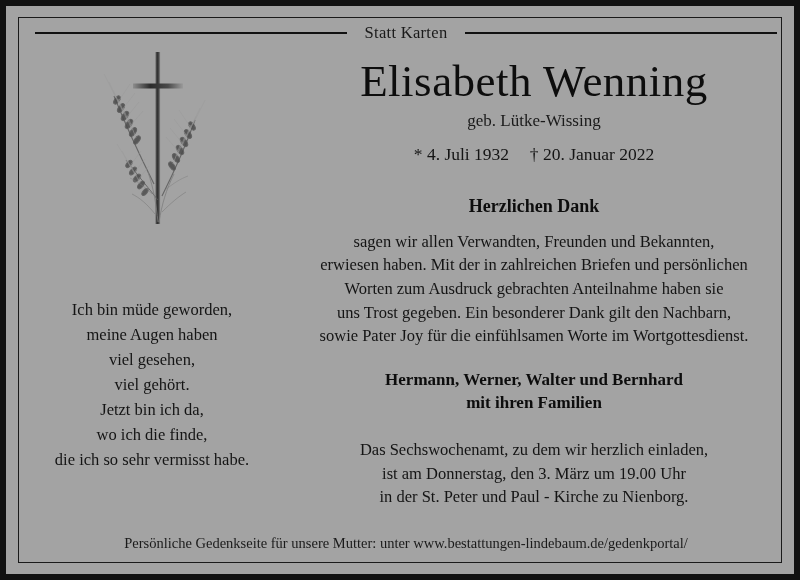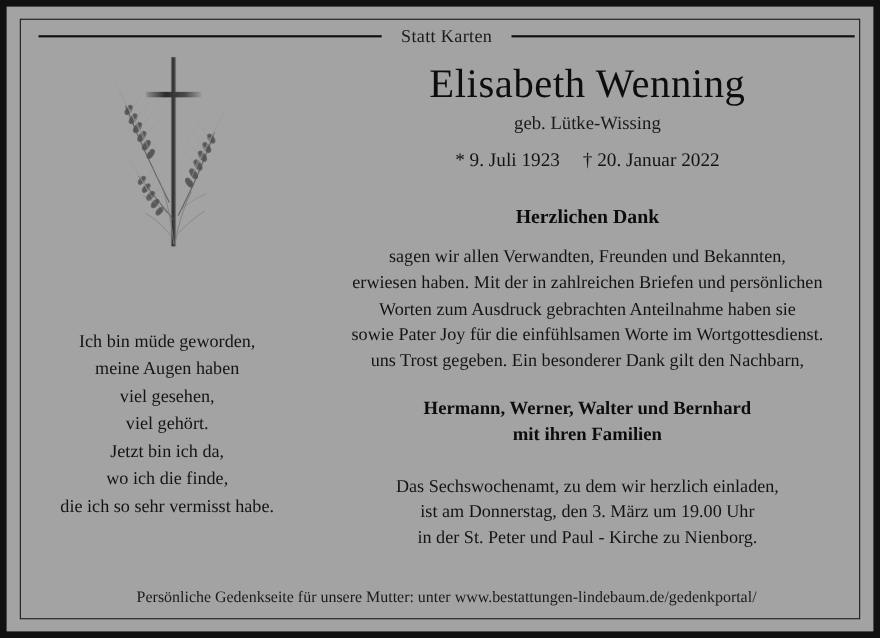--- a/index.html
+++ b/index.html
@@ -69,21 +69,21 @@
 
   
   .right-col {
     position: absolute;
     left: 268px;
     top: 52px;
     width: 520px;
     text-align: center;
   }
   .deceased-name {
-    font-size: 37px;
+    font-size: 45px;
     line-height: 1.04;
     letter-spacing: 0.5px;
     color: #0d0d0d;
     white-space: nowrap;
   }
   .maiden-name {
     margin-top: 6px;
     font-size: 17px;
     color: #1a1a1a;
   }
@@ -262,34 +262,34 @@
       </g>
     </svg>
   </div>
 
   <div class="right-col">
 
     <div class="deceased-name">Elisabeth Wenning</div>
     <div class="maiden-name">geb. Lütke-Wissing</div>
     <div class="life-dates">
       <span>*</span>
-      <span>9. Juli 1923</span>
+      <span>4. Juli 1932</span>
       <span class="sep"></span>
       <span>†</span>
       <span>20. Januar 2022</span>
     </div>
 
     <div class="thanks-heading">Herzlichen Dank</div>
 
     <div class="thanks-body">
       <span class="ln">sagen wir allen Verwandten, Freunden und Bekannten,</span>
       <span class="ln">erwiesen haben. Mit der in zahlreichen Briefen und persönlichen</span>
       <span class="ln">Worten zum Ausdruck gebrachten Anteilnahme haben sie</span>
+      <span class="ln">uns Trost gegeben. Ein besonderer Dank gilt den Nachbarn,</span>
       <span class="ln">sowie Pater Joy für die einfühlsamen Worte im Wortgottesdienst.</span>
-      <span class="ln">uns Trost gegeben. Ein besonderer Dank gilt den Nachbarn,</span>
     </div>
 
     <div class="family-block">
       <span class="ln">Hermann, Werner, Walter und Bernhard</span>
       <span class="ln">mit ihren Familien</span>
     </div>
 
     <div class="service-block">
       <span class="ln">Das Sechswochenamt, zu dem wir herzlich einladen,</span>
       <span class="ln">ist am Donnerstag, den 3. März um 19.00 Uhr</span>

